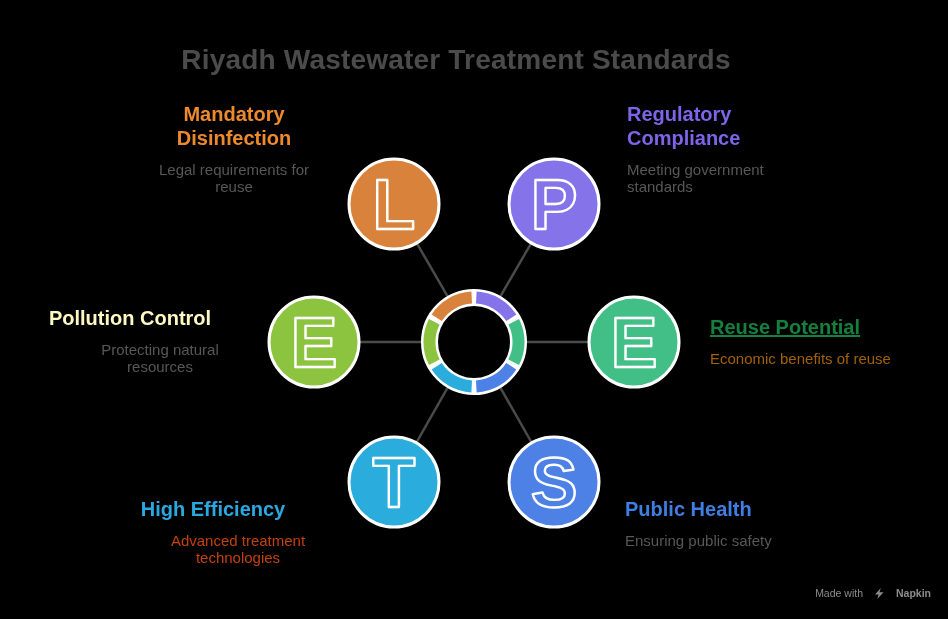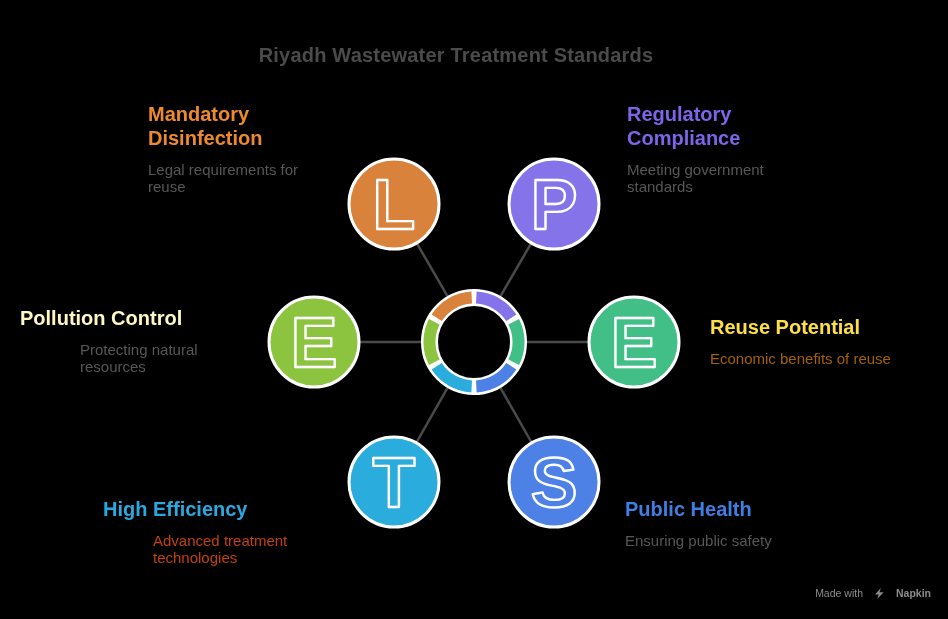--- a/index.html
+++ b/index.html
@@ -6,28 +6,28 @@
   .canvas{
     position:relative;
     width:948px;height:619px;
     background:#000;
     overflow:hidden;
     font-family:"Liberation Sans",sans-serif;
   }
   .title{
     position:absolute;top:44px;left:0;right:36px;
     margin:0;text-align:center;
-    font-size:20px;font-weight:bold;color:#4B4B4B;
+    font-size:28px;font-weight:bold;color:#4B4B4B;
     letter-spacing:.2px;
   }
   .web{position:absolute;top:0;left:0;}
   .label{position:absolute;}
   .label .heading{font-size:20px;font-weight:bold;line-height:24px;}
   .label .desc{font-size:15px;line-height:17px;color:#575757;margin-top:11px;}
-  .align-right{text-align:left;text-decoration:underline;}
+  .align-right{text-align:center;text-decoration:underline;}
   .nowrap{white-space:nowrap;}
   .lbl-mandatory{right:628px;top:102px;width:172px;}
   .lbl-regulatory{left:627px;top:102px;width:160px;}
   .lbl-pollution{right:708px;top:306px;width:220px;}
   .lbl-pollution .desc{width:160px;margin-left:auto;}
   .lbl-reuse{left:710px;top:315px;width:230px;}
   .lbl-higheff{right:625px;top:497px;width:220px;}
   .lbl-higheff .desc{width:170px;margin-left:auto;}
   .lbl-public{left:625px;top:497px;width:230px;}
   .node-letter{
@@ -99,21 +99,21 @@
     <div class="heading" style="color: rgb(125, 100, 232);">Regulatory Compliance</div>
     <div class="desc" style="color: rgb(87, 87, 87);">Meeting government standards</div>
   </div>
 
   <div class="label lbl-pollution align-right">
     <div class="heading nowrap" style="color: #fef9c3;">Pollution Control</div>
     <div class="desc" style="color: rgb(87, 87, 87);">Protecting natural resources</div>
   </div>
 
   <div class="label lbl-reuse">
-    <div class="heading nowrap" style="color: #fde047;">Reuse Potential</div>
+    <div class="heading nowrap" style="color: #15803d; text-decoration: underline;">Reuse Potential</div>
     <div class="desc nowrap" style="color: #a16207;">Economic benefits of reuse</div>
   </div>
 
   <div class="label lbl-higheff align-right">
     <div class="heading nowrap" style="color: rgb(41, 169, 224);">High Efficiency</div>
     <div class="desc" style="color: #c2410c;">Advanced treatment technologies</div>
   </div>
 
   <div class="label lbl-public">
     <div class="heading nowrap" style="color: rgb(63, 127, 227);">Public Health</div>

